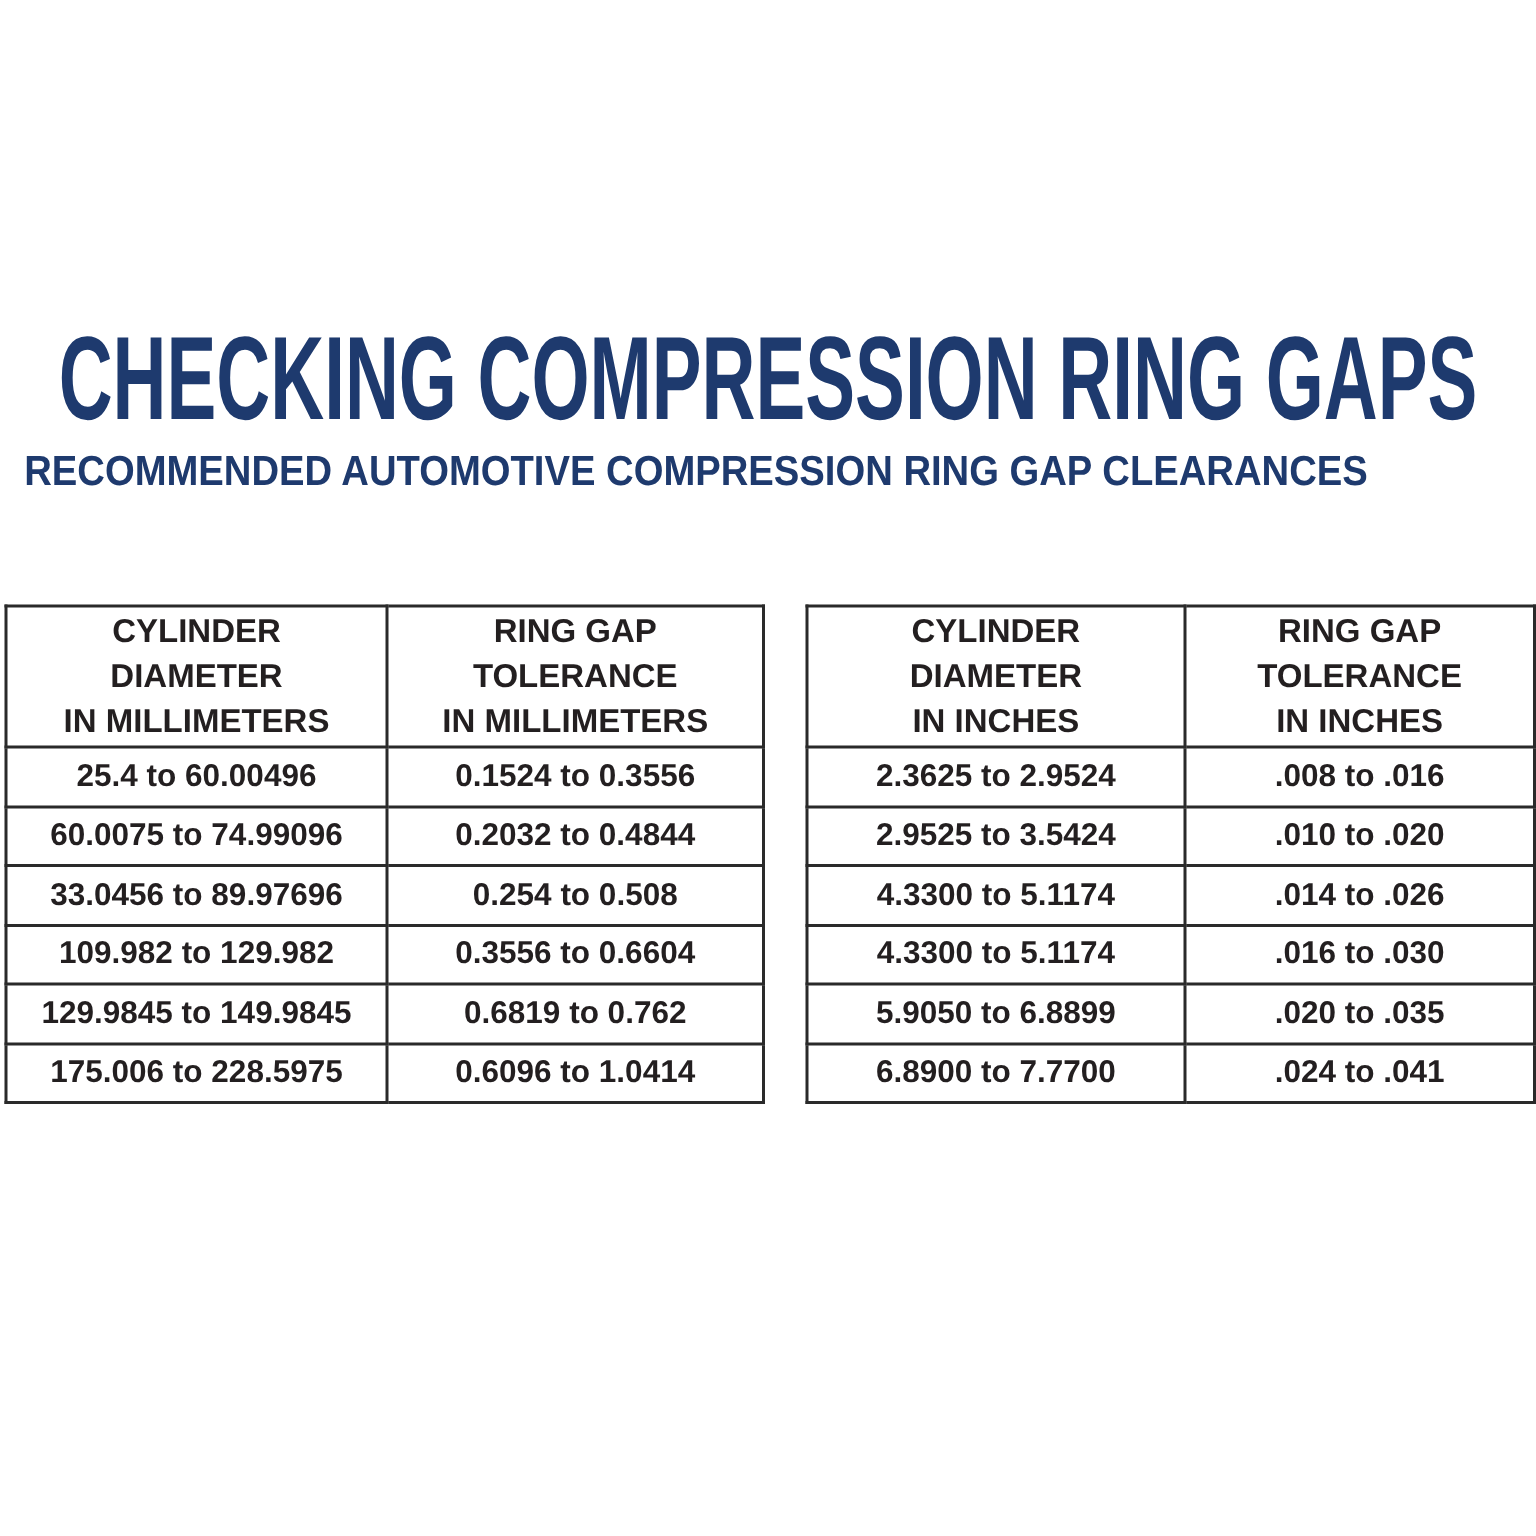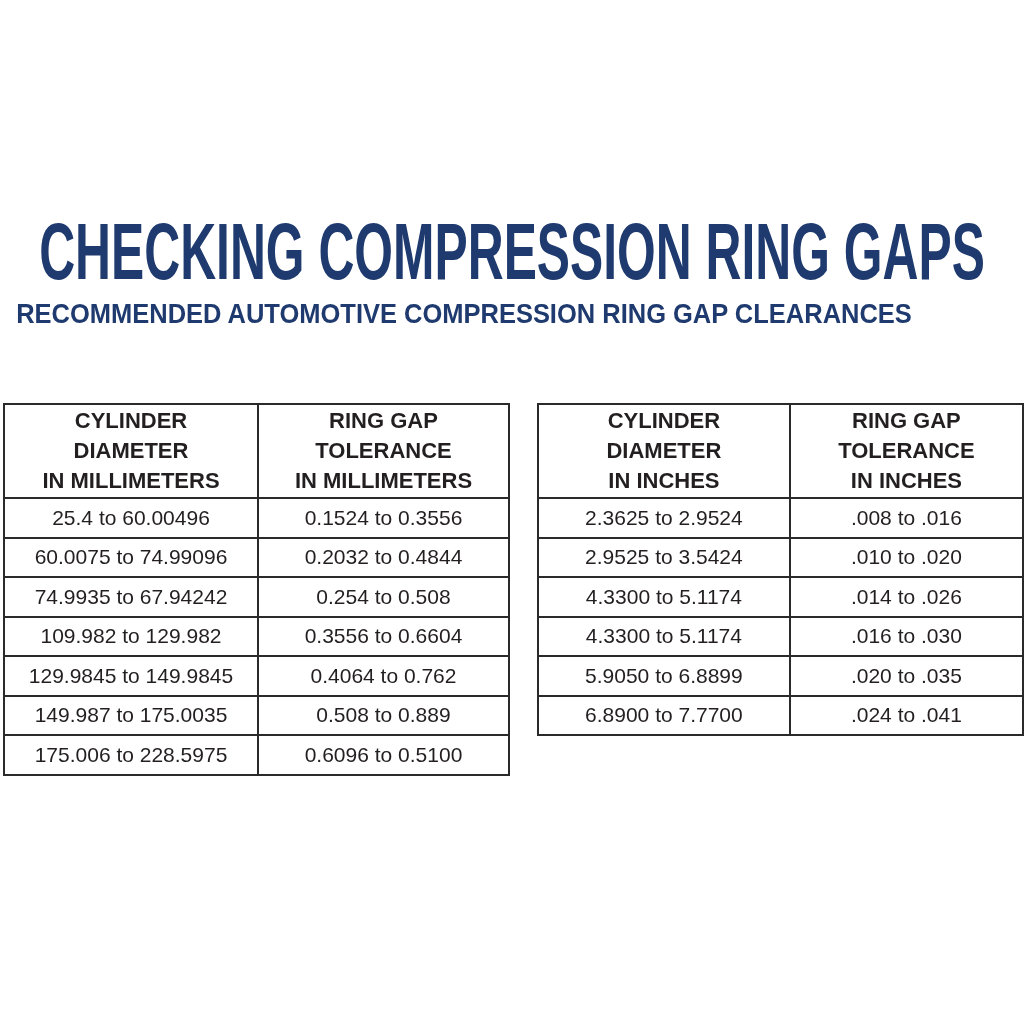--- a/index.html
+++ b/index.html
@@ -40,21 +40,21 @@
   #inch-table{left:537px;}
   th,td{
     border:2px solid var(--border,#2a2a2a);
     text-align:center;vertical-align:middle;
     padding:0 4px;
   }
   th{
     font-size:22px;font-weight:bold;line-height:30px;height:92px;
   }
   td{
-    font-size:21px;font-weight:normal;height:37.5px;
+    font-size:21px;font-weight:bold;height:37.5px;
   }
   #metric-table .col-a{width:244px;}
   #metric-table .col-b{width:241px;}
   #inch-table .col-a{width:243px;}
   #inch-table .col-b{width:224px;}
 </style>
 </head>
 <body>
 
 <div class="title-wrap">
@@ -83,38 +83,34 @@
   <tbody>
     <tr>
       <td>25.4 to 60.00496</td>
       <td>0.1524 to 0.3556</td>
     </tr>
     <tr>
       <td>60.0075 to 74.99096</td>
       <td>0.2032 to 0.4844</td>
     </tr>
     <tr>
-      <td>74.9935 to 67.94242</td>
+      <td>33.0456 to 89.97696</td>
       <td>0.254 to 0.508</td>
     </tr>
     <tr>
       <td>109.982 to 129.982</td>
       <td>0.3556 to 0.6604</td>
     </tr>
     <tr>
       <td>129.9845 to 149.9845</td>
-      <td>0.4064 to 0.762</td>
-    </tr>
-    <tr>
-      <td>149.987 to 175.0035</td>
-      <td>0.508 to 0.889</td>
+      <td>0.6819 to 0.762</td>
     </tr>
     <tr>
       <td>175.006 to 228.5975</td>
-      <td>0.6096 to 0.5100</td>
+      <td>0.6096 to 1.0414</td>
     </tr>
   </tbody>
 </table>
 
 <table id="inch-table">
   <thead>
     <tr>
       <th class="col-a">
         <div>CYLINDER</div>
         <div>DIAMETER</div>

